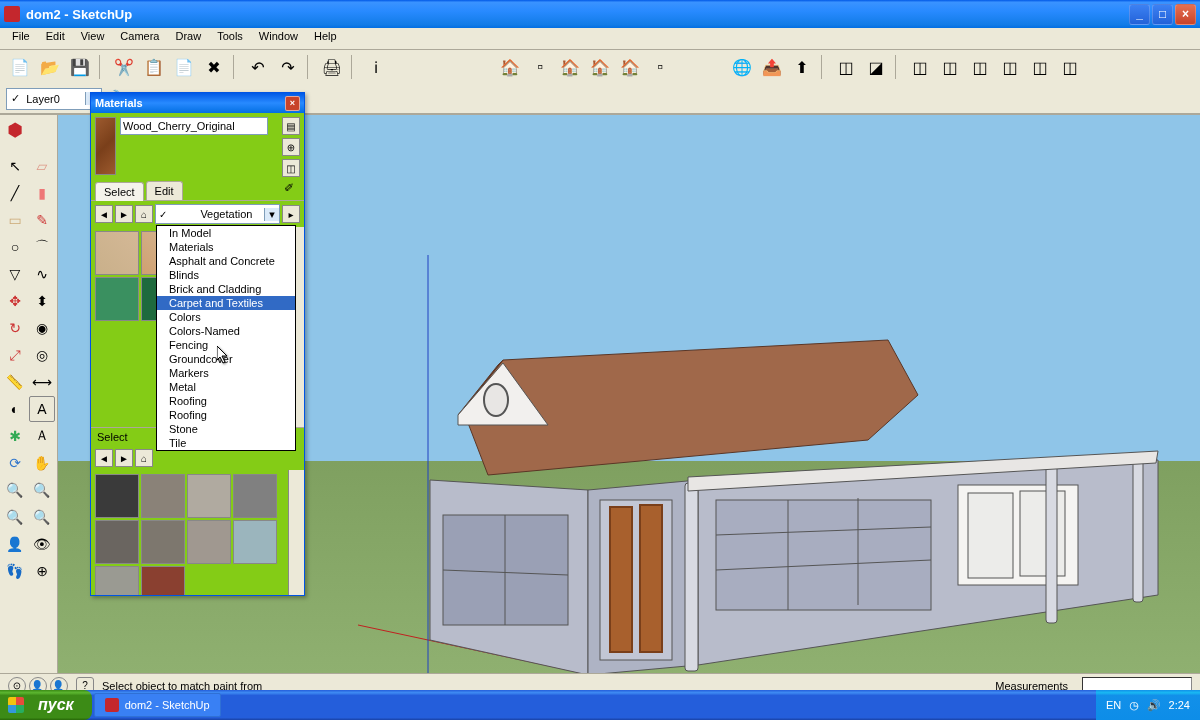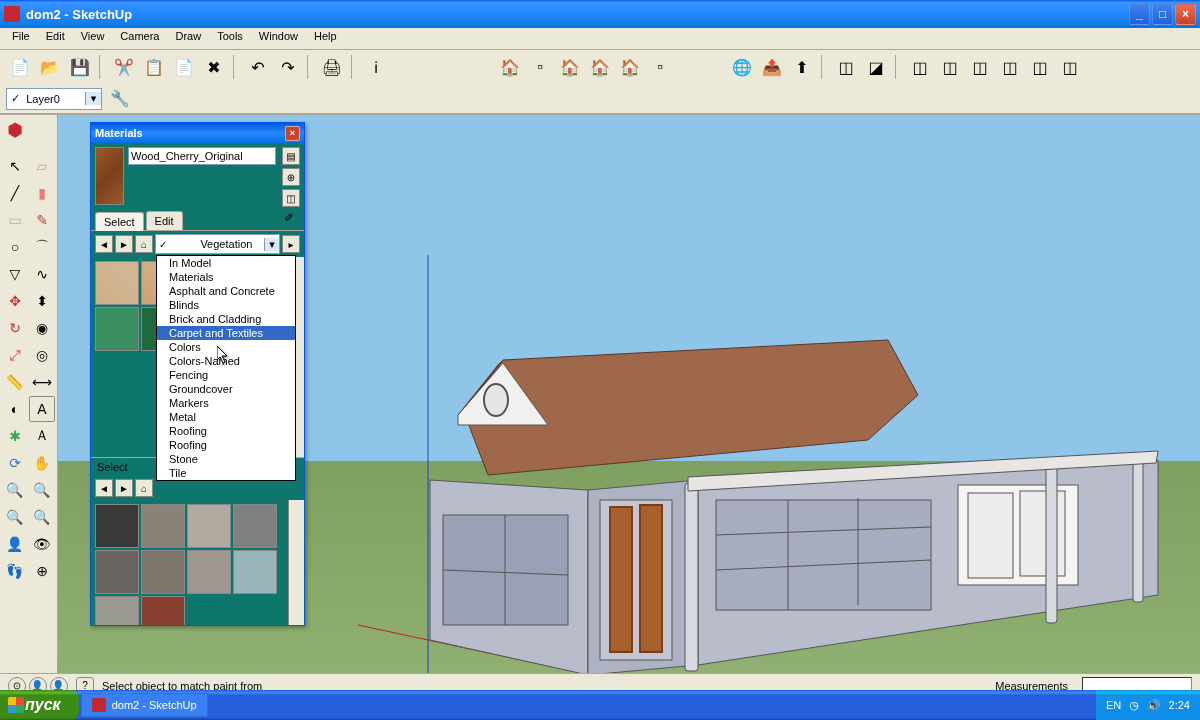--- a/index.html
+++ b/index.html
@@ -27,31 +27,31 @@
 .layer-combo .txt { flex: 1; padding: 0 2px; }
 .layer-combo .arrow { width: 16px; text-align: center; background: #dbeaf9; border-left: 1px solid #7f9db9; }
 
 .main-area { position: relative; height: 558px; display: flex; }
 .left-tools { width: 58px; background: #ece9d8; border-right: 1px solid #aca899; padding: 2px; display: flex; flex-direction: column; gap: 1px; }
 .tool-row { display: flex; gap: 1px; }
 .tool-btn { width: 26px; height: 26px; border: 1px solid transparent; display: flex; align-items: center; justify-content: center; border-radius: 2px; cursor: pointer; font-size: 14px; }
 
 .viewport { flex: 1; position: relative; background: linear-gradient(to bottom, #8fc5e8 0%, #8fc5e8 62%, #7fa060 62%, #8fb070 100%); overflow: hidden; }
 
-.materials-panel { position: absolute; left: 90px; top: 122px; width: 215px; background: #0f766e; border: 1px solid #0054e3; box-shadow: 2px 2px 4px rgba(0,0,0,0.3); z-index: 50; }
+.materials-panel { position: absolute; left: 90px; top: 92px; width: 215px; background: #84cc16; border: 1px solid #0054e3; box-shadow: 2px 2px 4px rgba(0,0,0,0.3); z-index: 50; }
 .panel-title { height: 20px; background: linear-gradient(to bottom, #0058e6, #288aff, #036fe2); color: white; font-size: 11px; font-weight: bold; display: flex; align-items: center; padding: 0 4px; }
 .panel-title .spacer { flex: 1; }
 .panel-title .xbtn { width: 15px; height: 15px; background: #c8432a; border: 1px solid #fff8; border-radius: 2px; display: flex; align-items: center; justify-content: center; font-size: 9px; cursor: pointer; }
 
 .mat-header { display: flex; padding: 4px; gap: 4px; }
 .mat-preview { width: 58px; height: 58px; border: 1px solid #888; background: linear-gradient(135deg, #9c5a2e, #7a3f1a, #9c5a2e); }
 .mat-info { flex: 1; display: flex; flex-direction: column; gap: 3px; }
 .mat-name-input { flex: 1; border: 1px solid #7f9db9; background: white; font-size: 11px; padding: 2px; }
 .mat-small-btn { width: 18px; height: 18px; border: 1px solid #888; background: #ece9d8; font-size: 10px; display: flex; align-items: center; justify-content: center; }
-.mat-info-row { display: flex; gap: 6px; }
+.mat-info-row { display: flex; gap: 14px; }
 
 .mat-tabs { display: flex; border-bottom: 1px solid #aca899; padding: 0 4px; font-size: 11px; }
 .mat-tab { padding: 3px 8px; border: 1px solid #aca899; border-bottom: none; background: #ece9d8; margin-right: 2px; border-radius: 3px 3px 0 0; cursor: pointer; }
 .mat-tab.active { background: #f5f3eb; position: relative; top: 1px; }
 .mat-tab-spacer { flex: 1; }
 .eyedrop { width: 16px; height: 16px; font-size: 12px; cursor: pointer; }
 
 .mat-nav { display: flex; align-items: center; padding: 3px 4px; gap: 2px; }
 .nav-btn { width: 18px; height: 18px; border: 1px solid #888; background: #ece9d8; font-size: 10px; display: flex; align-items: center; justify-content: center; cursor: pointer; }
 .cat-combo { flex: 1; display: flex; align-items: center; border: 1px solid #7f9db9; background: white; height: 20px; font-size: 11px; position: relative; }
@@ -76,21 +76,21 @@
 .swatch-scroll { flex: 1; overflow: hidden; }
 
 .statusbar { height: 24px; background: #ece9d8; border-top: 1px solid #aca899; display: flex; align-items: center; padding: 0 8px; font-size: 11px; gap: 8px; }
 .statusbar .status-icons { display: flex; gap: 3px; }
 .statusbar .si { width: 18px; height: 18px; border: 1px solid #888; border-radius: 50%; display: flex; align-items: center; justify-content: center; font-size: 10px; }
 .statusbar .msg { flex: 1; }
 .statusbar .measure-label { padding: 0 6px; }
 .statusbar .measure-box { width: 110px; height: 18px; border: 1px inset #888; background: white; }
 
 .taskbar { position: absolute; bottom: 0; left: 0; right: 0; height: 30px; background: linear-gradient(to bottom, #245edb 0%, #3f8cf3 9%, #245edb 18%, #245edb 92%, #1941a5 100%); display: flex; align-items: center; }
-.start-btn { height: 30px; padding: 0 18px 0 8px; background: linear-gradient(to bottom, #3c8b16 0%, #5cb730 9%, #3c8b16 18%, #3c8b16 92%, #276708 100%); border-radius: 0 8px 8px 0; color: white; font-style: italic; font-weight: bold; font-size: 16px; display: flex; align-items: center; gap: 1px; }
+.start-btn { height: 30px; padding: 0 18px 0 8px; background: linear-gradient(to bottom, #3c8b16 0%, #5cb730 9%, #3c8b16 18%, #3c8b16 92%, #276708 100%); border-radius: 0 8px 8px 0; color: white; font-style: italic; font-weight: bold; font-size: 16px; display: flex; align-items: center; gap: 14px; }
 .start-btn .flag { width: 16px; height: 16px; background: conic-gradient(#e74c3c 0 25%, #27ae60 25% 50%, #3498db 50% 75%, #f1c40f 75% 100%); border-radius: 2px; }
 .task-item { height: 24px; margin: 0 2px; padding: 0 10px; background: #3980f4; border: 1px solid #2f70d5; border-radius: 2px; color: white; font-size: 11px; display: flex; align-items: center; gap: 6px; }
 .task-item .ti-icon { width: 14px; height: 14px; background: #c4272d; border-radius: 2px; }
 .tray { height: 30px; padding: 0 10px; background: linear-gradient(to bottom, #1290e9 0%, #19b9f3 9%, #1290e9 18%, #0d8de8 100%); color: white; font-size: 11px; display: flex; align-items: center; gap: 8px; margin-left: auto; }
 
 .cursor-arrow { position: absolute; left: 217px; top: 346px; width: 12px; height: 18px; pointer-events: none; z-index: 200; }
 .cursor-arrow svg { filter: drop-shadow(1px 1px 1px rgba(0,0,0,0.5)); }
 
 
 .building-svg { position: absolute; left: 300px; top: 130px; }

